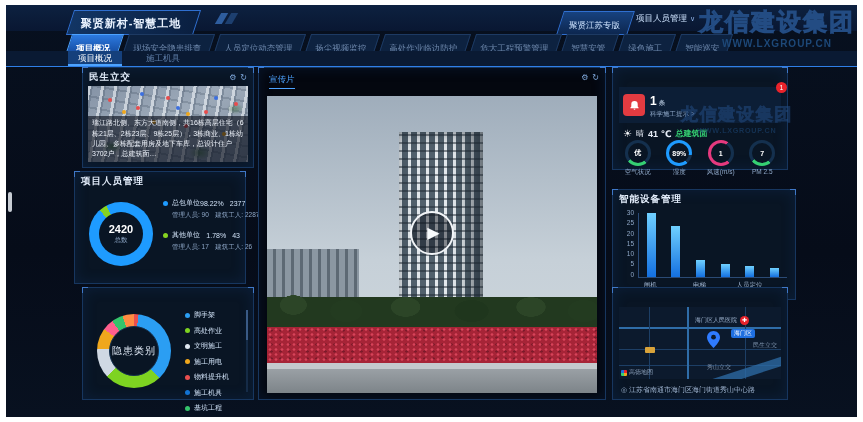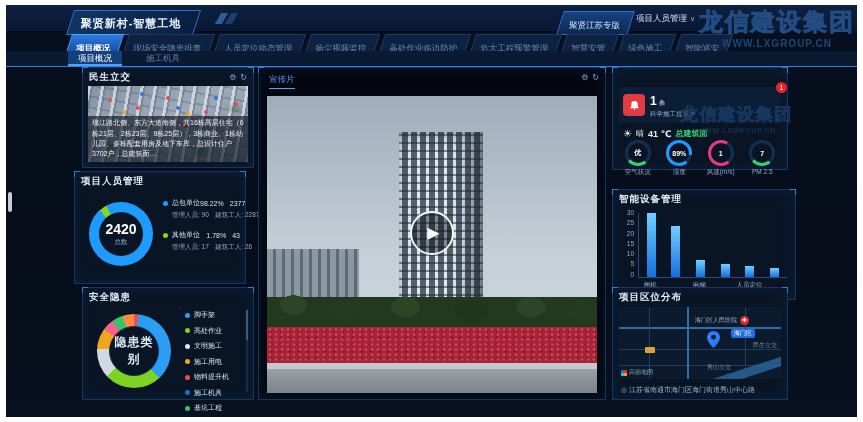--- a/index.html
+++ b/index.html
@@ -73,33 +73,33 @@
   .mk.org { left:34px; top:24px; background:#f0a71c; box-shadow:30px 10px 0 #f0a71c,64px 2px 0 #f0a71c,100px 22px 0 #f0a71c; }
   .mk.blu { left:52px; top:6px;  background:#3b6fe0; box-shadow:36px 14px 0 #3b6fe0,74px 4px 0 #3b6fe0,108px 16px 0 #3b6fe0; }
   .intro-txt { position:absolute; left:0; right:0; bottom:0; padding:2px 4px 3px; background:rgba(5,10,22,.62);
     font-size:7px; line-height:1.45; color:#eef3fb; }
 
   
   .donut { position:absolute; border-radius:50%; }
   .donut .hole { position:absolute; border-radius:50%; background:#091524; display:flex; flex-direction:column; align-items:center; justify-content:center; }
   #person-donut { left:14px; top:30px; width:64px; height:64px; }
   #person-donut .hole { inset:10px; }
-  #person-donut .num { font-size:14px; font-weight:bold; color:#ffffff; }
+  #person-donut .num { font-size:11px; font-weight:bold; color:#ffffff; }
   #person-donut .lab { font-size:6.5px; color:#8fa8c8; margin-top:1px; }
   .legend-p { position:absolute; left:88px; top:26px; right:5px; }
   .lp-block { margin-bottom:10px; }
   .lp-row1 { display:flex; align-items:center; font-size:7px; color:#cfe0f5; white-space:nowrap; }
   .lp-row1 .pct { margin-left:auto; color:#cfe0f5; }
   .lp-row1 .cnt { margin-left:6px; color:#cfe0f5; }
   .lp-row2 { font-size:6.5px; color:#8fa8c8; margin:3px 0 0 9px; white-space:nowrap; }
   .dot { width:5px; height:5px; border-radius:50%; margin-right:4px; flex:0 0 auto; }
 
   #hazard-donut { left:14px; top:26px; width:74px; height:74px; }
   #hazard-donut .hole { inset:12px; border:1px solid #14304e; }
-  #hazard-donut .ctr { font-size:12px; font-weight:bold; color:#dfe8f5; letter-spacing:1px;text-align:center; }
+  #hazard-donut .ctr { font-size:10px; font-weight:normal; color:#dfe8f5; letter-spacing:1px;text-align:center; }
   .legend-h { position:absolute; left:102px; top:22px; }
   .lh-item { display:flex; align-items:center; font-size:7px; color:#cfe0f5; margin-bottom:5.5px; white-space:nowrap; }
   .h-scroll { position:absolute; right:5px; top:22px; width:2px; height:82px; background:#152b47; }
   .h-scroll i { display:block; width:2px; height:30px; background:#3a5a85; }
 
   
   .video-tab { position:absolute; left:10px; top:6px; font-size:8.5px; color:#4da3ff; border-bottom:1px solid #4da3ff; padding-bottom:2px; cursor:pointer; }
   .photo { position:absolute; left:8px; top:28px; right:8px; bottom:6px; overflow:hidden; background:linear-gradient(180deg,#9fadbb,#c6d0d8 55%,#cfd8de); }
   .tower { position:absolute; left:132px; top:36px; width:84px; height:196px;
     background:repeating-linear-gradient(90deg,#e3e8ec 0 3px,#51606c 3px 9px);
@@ -256,23 +256,20 @@
           <span>其他单位</span>
           <span class="pct">1.78%</span>
           <span class="cnt">43</span>
         </div>
         <div class="lp-row2">管理人员: 17　建筑工人: 26</div>
       </div>
     </div>
   </div>
 
   <div id="panel-hazard" class="panel">
-    <div class="p-head">
-        <span class="p-title">安全隐患</span>
-      </div>
     <div id="hazard-donut" class="donut" style="background: conic-gradient(rgb(233, 79, 79) 0deg, rgb(233, 79, 79) 7.2deg, rgb(43, 158, 243) 7.2deg, rgb(43, 158, 243) 136.8deg, rgb(126, 211, 33) 136.8deg, rgb(126, 211, 33) 226.8deg, rgb(207, 216, 227) 226.8deg, rgb(207, 216, 227) 273.6deg, rgb(240, 167, 28) 273.6deg, rgb(240, 167, 28) 306deg, rgb(255, 95, 141) 306deg, rgb(255, 95, 141) 324deg, rgb(53, 196, 107) 324deg, rgb(53, 196, 107) 342deg, rgb(255, 140, 66) 342deg, rgb(255, 140, 66) 360deg);">
       <div class="hole">
           <span class="ctr">隐患类别</span>
         </div>
     </div>
     <div class="legend-h">
       <div class="lh-item">
           <span class="dot" style="background: rgb(43, 158, 243);"></span>
           <span>脚手架</span>
         </div>
@@ -405,23 +402,20 @@
           <span>人员定位</span>
           <span></span>
       </div>
       <div class="x-scroll">
           <i></i>
         </div>
     </div>
   </div>
 
   <div id="panel-map" class="panel">
-    <div class="p-head">
-        <span class="p-title">项目区位分布</span>
-      </div>
     <div class="map">
       <div class="road-h bright" style="top:20px; height:2px;"></div>
       <div class="road-h" style="top:42px;"></div>
       <div class="road-h" style="top:58px;"></div>
       <div class="road-v" style="left:30px;"></div>
       <div class="road-v bright" style="left:68px; width:2px;"></div>
       <div class="road-v" style="left:126px;"></div>
       <div class="river"></div>
       <div class="hosp">
         <span class="lbl">海门区人民医院</span>

